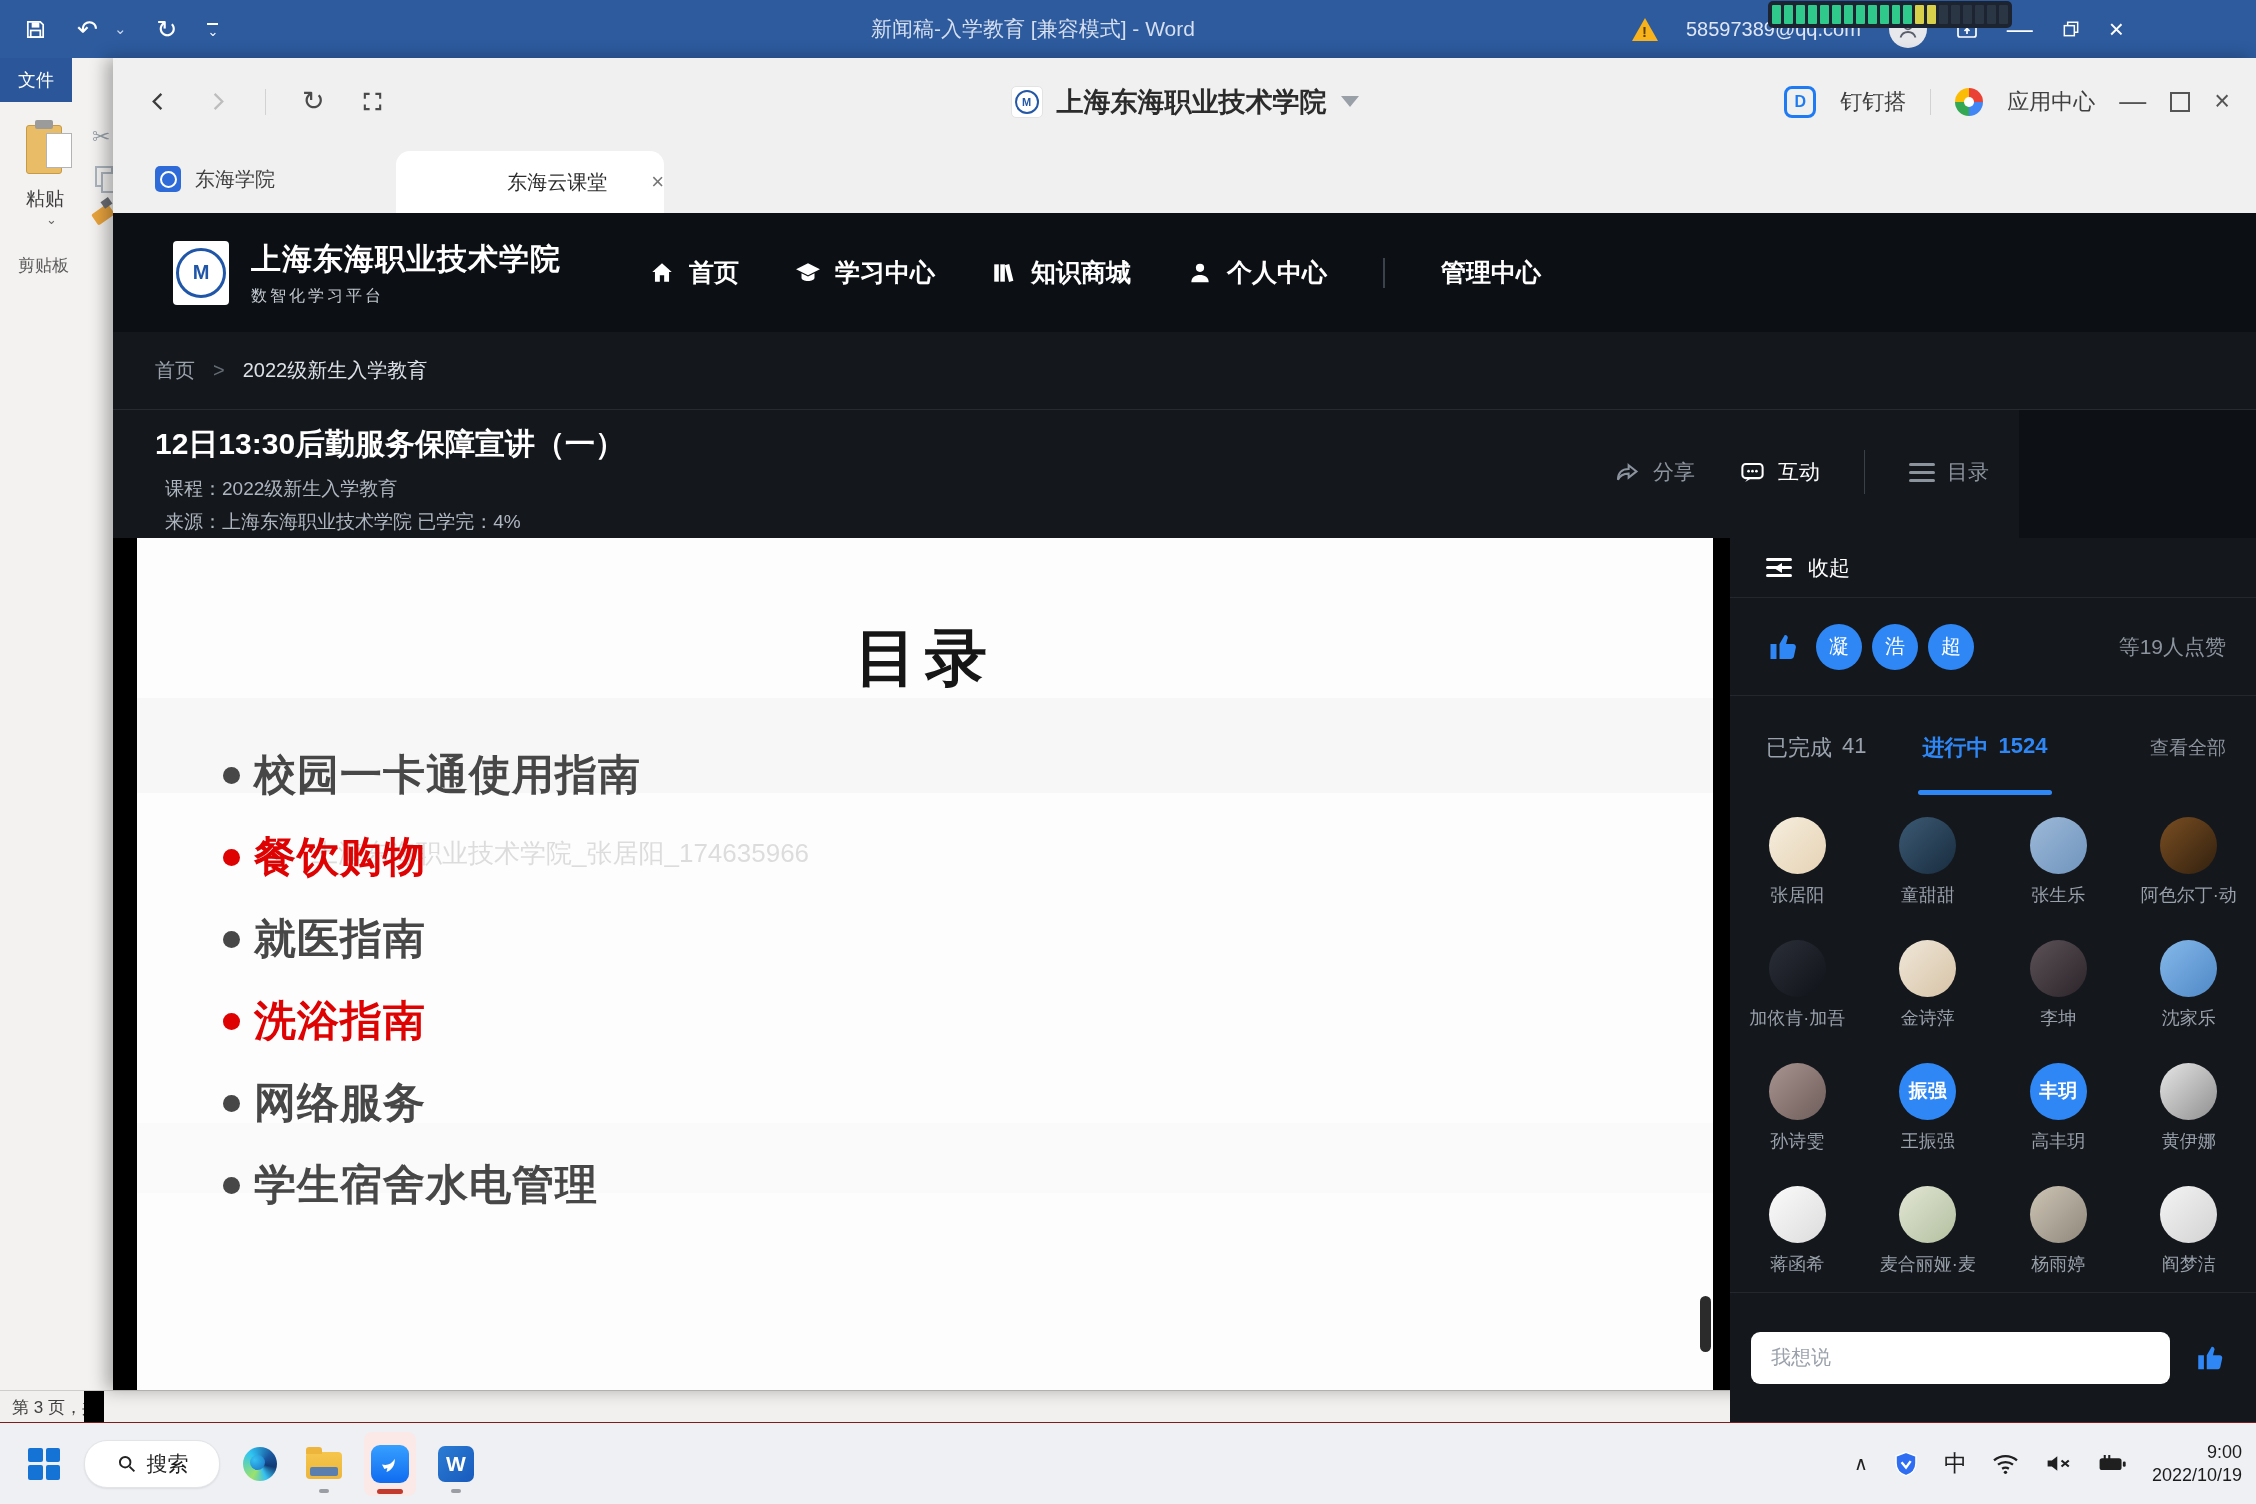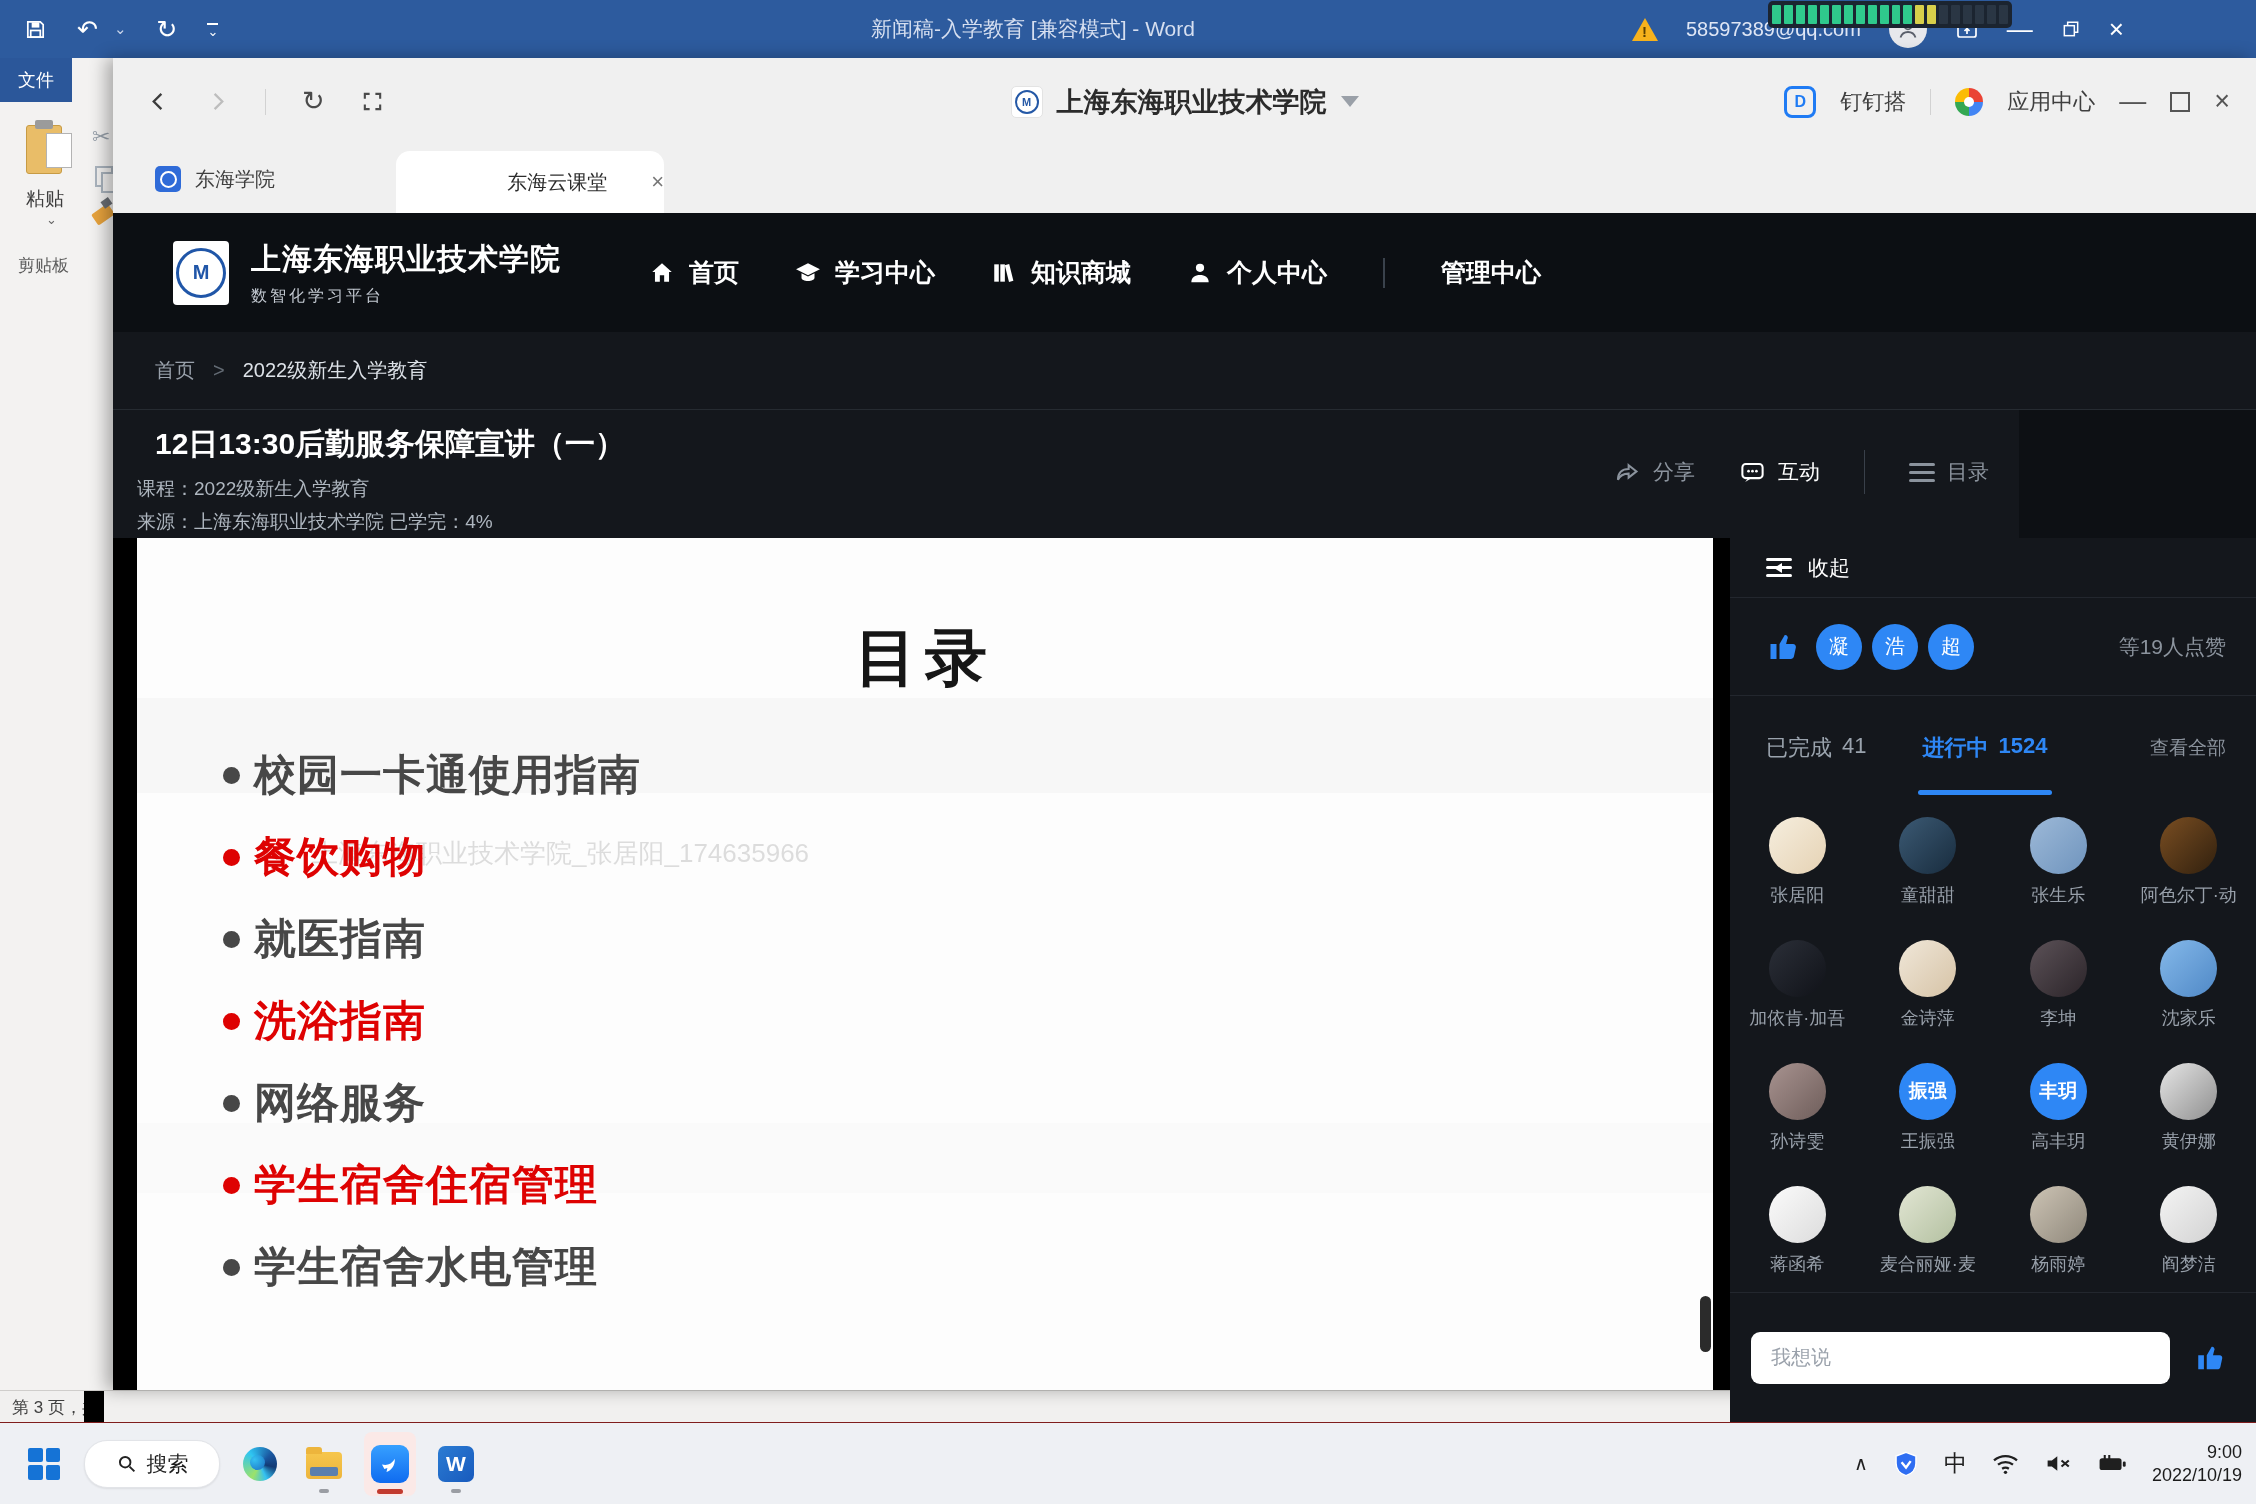--- a/index.html
+++ b/index.html
@@ -75,21 +75,21 @@
 .school-block{margin-left:22px}
 .school-name{font-size:30px;font-weight:bold;color:#fff;letter-spacing:1px}
 .platform-name{font-size:16px;color:#c3c9d1;margin-top:6px;letter-spacing:3px}
 #nav-items{display:flex;align-items:center;margin-left:88px;gap:56px}
 .nav-item{display:flex;align-items:center;gap:14px;color:#fff;font-size:25px;font-weight:600}
 .nav-divider{width:2px;height:30px;background:#3a424c}
 .crumb{position:absolute;left:0;top:274px;width:2143px;height:78px;background:#14171c;border-bottom:1px solid #262b31;box-sizing:border-box;display:flex;align-items:center;gap:18px;padding-left:42px;font-size:20px}
 .crumb .home{color:#99a1ab}.crumb .sep{color:#636b74}.crumb .cur{color:#dde2e8}
 .course{position:absolute;left:0;top:352px;width:1906px;height:128px;background:#14171c}
 .course-title{padding:14px 0 0 42px;font-size:30px;font-weight:bold;color:#fff}
-.course-line{padding-left:24px;margin-top:11px;font-size:19px;color:#aeb6bf}
+.course-line{padding-left:52px;margin-top:11px;font-size:19px;color:#aeb6bf}
 .course-line+.course-line{margin-top:7px}
 .actions{position:absolute;right:30px;top:40px;height:44px;display:flex;align-items:center;gap:44px;font-size:21px}
 .act{display:flex;align-items:center;gap:12px}
 .act.gray{color:#8b939d}.act.white{color:#fff}
 .adiv{width:1px;height:44px;background:#39404a}
 .bars{display:flex;flex-direction:column;gap:5px}
 .bars i{display:block;width:26px;height:3px;border-radius:2px;background:#8b939d}
 .bars.white i{background:#fff}
 
 .video{position:absolute;left:0;top:480px;width:2143px;height:852px;background:#000}
@@ -398,24 +398,20 @@
             <span>就医指南</span>
           </li>
           <li class="toc-item red">
             <span class="bullet"></span>
             <span>洗浴指南</span>
           </li>
           <li class="toc-item">
             <span class="bullet"></span>
             <span>网络服务</span>
           </li>
-          <li class="toc-item red">
-            <span class="bullet"></span>
-            <span>学生宿舍住宿管理</span>
-          </li>
           <li class="toc-item">
             <span class="bullet"></span>
             <span>学生宿舍水电管理</span>
           </li>
         </ul>
       <div class="slide-scrollbar"></div>
     </div>
   </div>
 </div>
 

